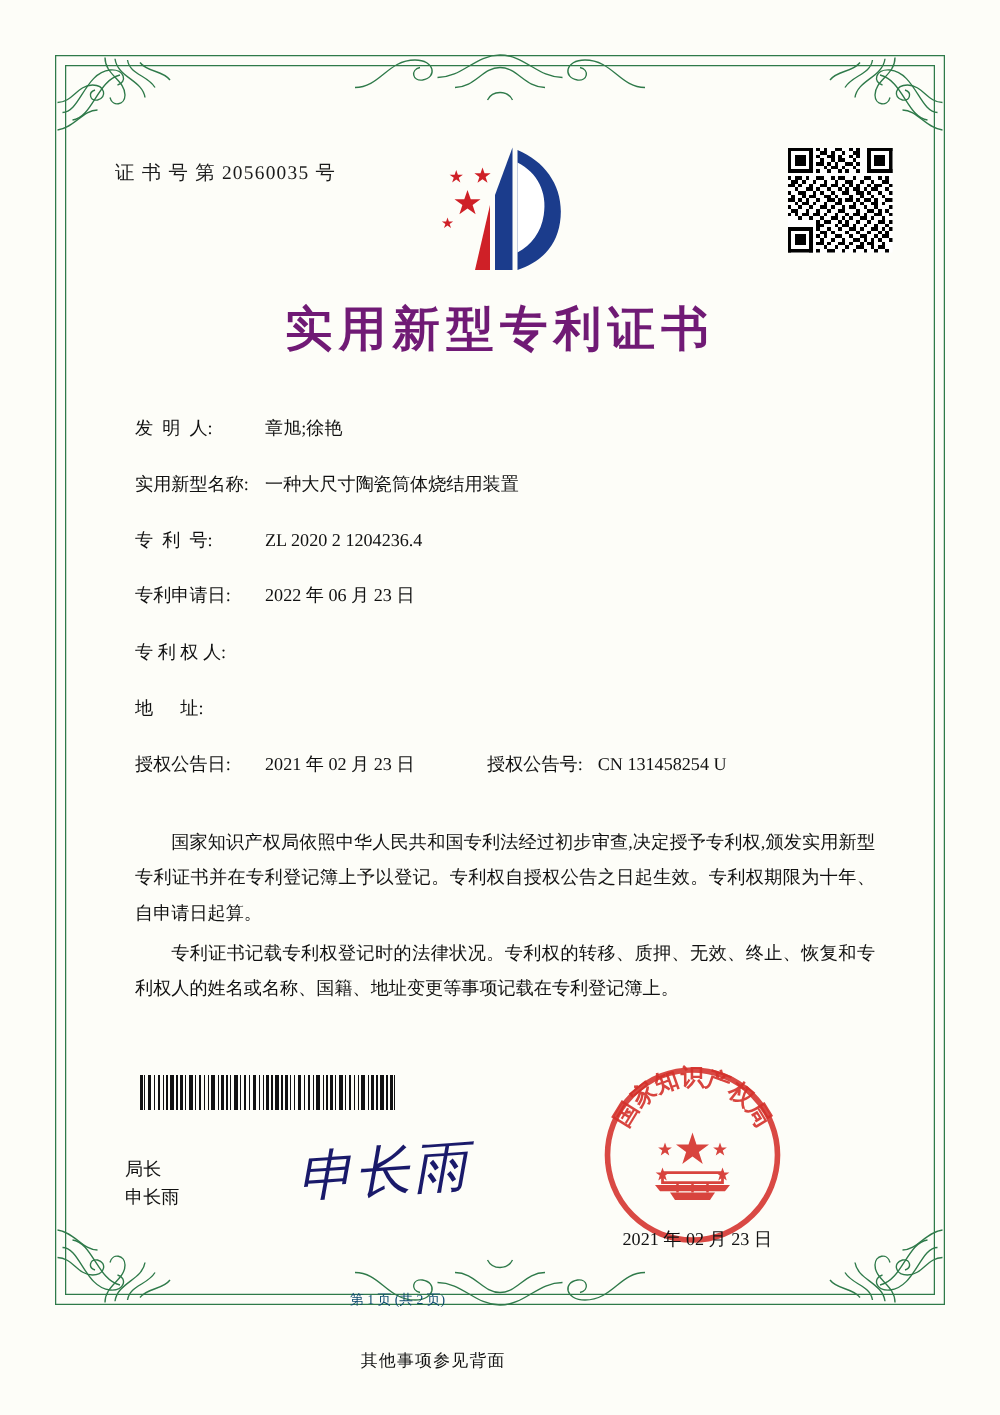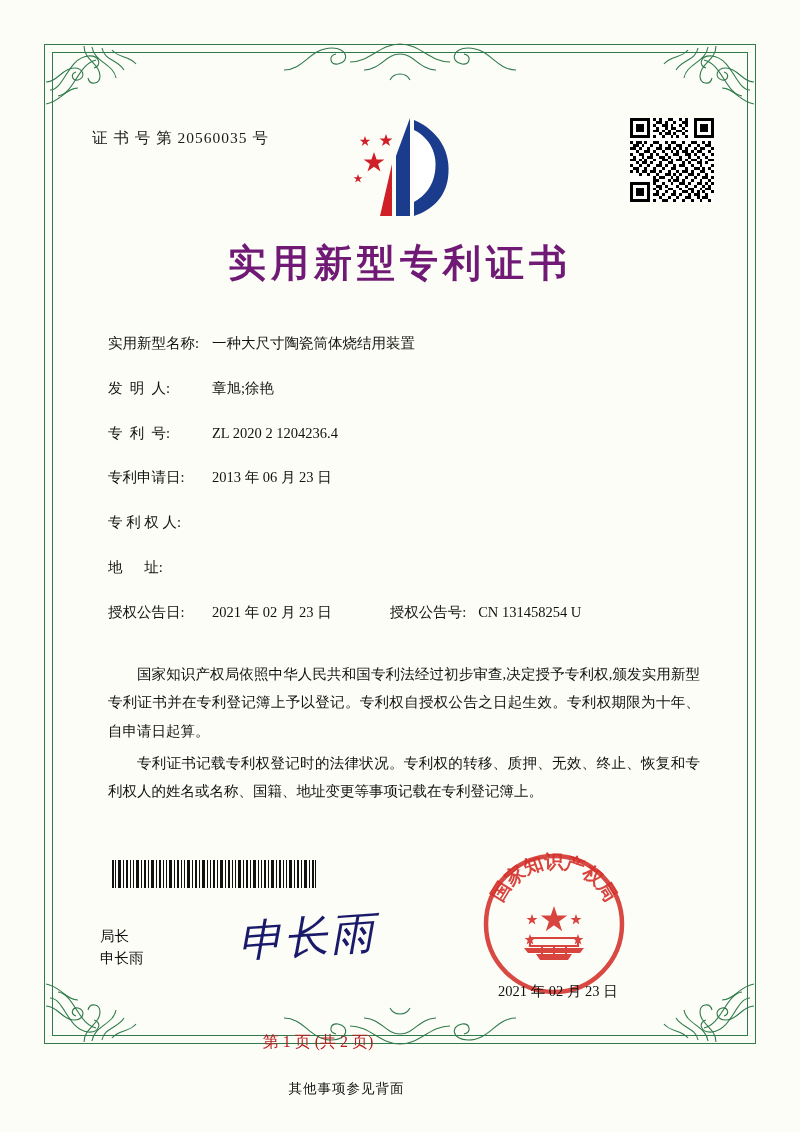--- a/index.html
+++ b/index.html
@@ -171,22 +171,22 @@
     font-size: 14.5px;
     color: #111;
   }
 
   
   .page-num {
     position: absolute;
     left: 0; top: 1032px;
     width: 636px;
     text-align: center;
-    font-size: 16px;
-    color: #b91c1c;
+    font-size: 11px;
+    color: #0c4a6e;
   }
   .back-note {
     position: absolute;
     left: 0; top: 1080px;
     width: 693px;
     text-align: center;
     font-size: 13.5px;
     color: #111;
     letter-spacing: 1px;
   }
@@ -515,34 +515,34 @@
         <rect x="21" y="28" width="1" height="1"></rect>
         <rect x="24" y="28" width="1" height="1"></rect>
         <rect x="27" y="28" width="1" height="1"></rect>
     </g>
   </svg>
 
   <div class="doc-title">实用新型专利证书</div>
 
   <div class="fields">
     <div class="field-row">
+      <div class="field-label">发  明  人:</div>
+      <div class="field-value">章旭;徐艳</div>
+    </div>
+    <div class="field-row">
       <div class="field-label">实用新型名称:</div>
       <div class="field-value">一种大尺寸陶瓷筒体烧结用装置</div>
-    </div>
-    <div class="field-row">
-      <div class="field-label">发  明  人:</div>
-      <div class="field-value">章旭;徐艳</div>
     </div>
     <div class="field-row">
       <div class="field-label">专  利  号:</div>
       <div class="field-value">ZL 2020 2 1204236.4</div>
     </div>
     <div class="field-row">
       <div class="field-label">专利申请日:</div>
-      <div class="field-value">2013 年 06 月 23 日</div>
+      <div class="field-value">2022 年 06 月 23 日</div>
     </div>
     <div class="field-row">
       <div class="field-label">专 利 权 人:</div>
     </div>
     <div class="field-row">
       <div class="field-label">地      址:</div>
     </div>
     <div class="field-row two-col">
       <div class="field-label">授权公告日:</div>
       <div class="field-value">2021 年 02 月 23 日</div>

